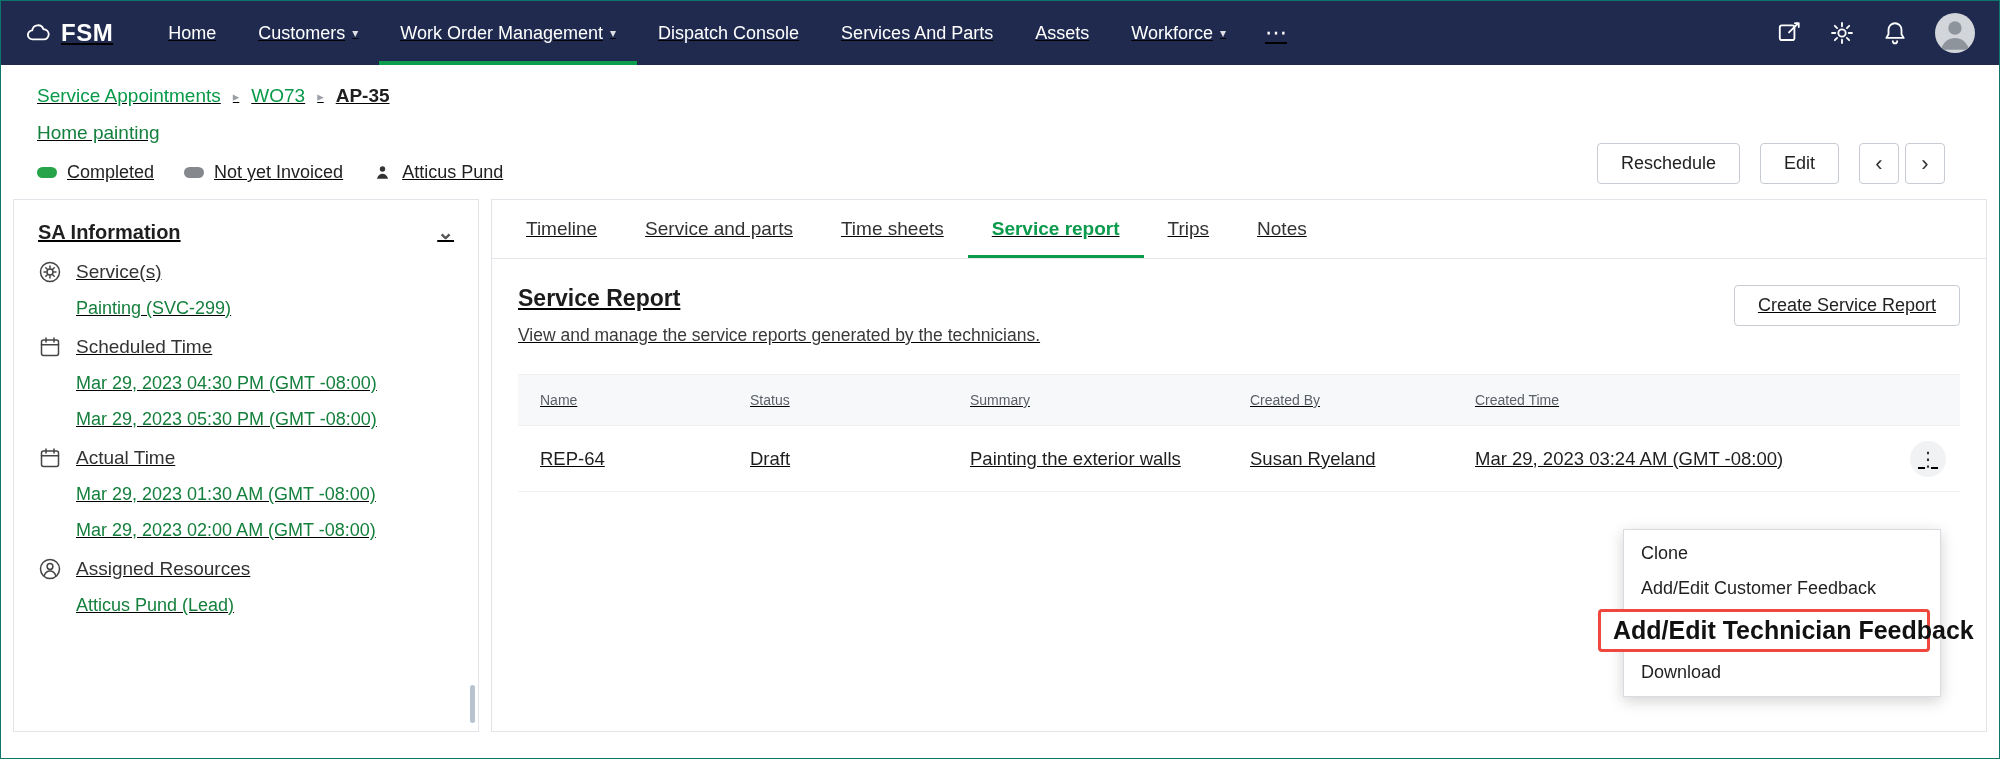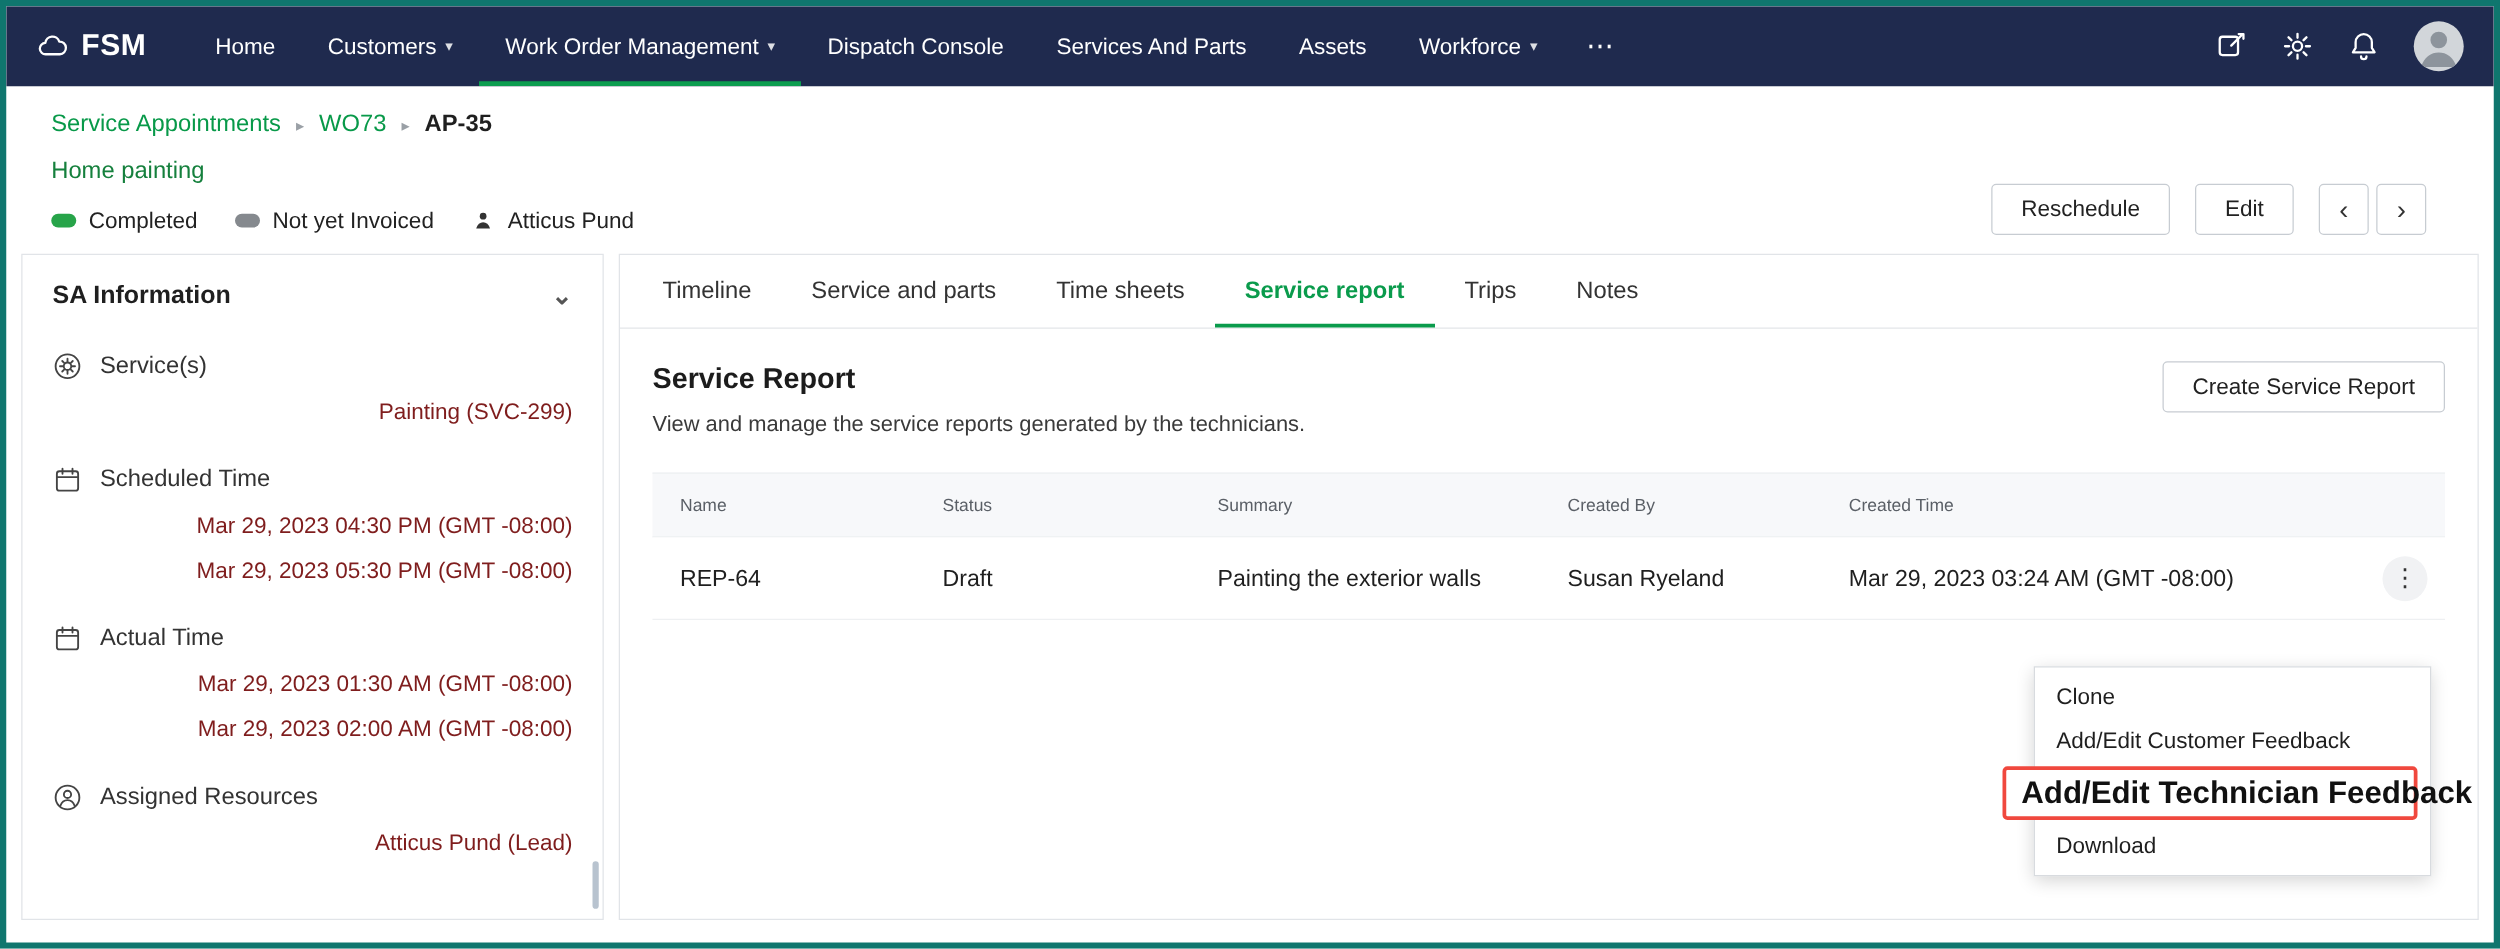--- a/index.html
+++ b/index.html
@@ -1,17 +1,17 @@
 <!DOCTYPE html>
 <html><head>
 <meta charset="utf-8">
 <style>
   * { box-sizing: border-box; margin: 0; padding: 0; }
   body { margin: 0; background: #fff; font-family: "Liberation Sans", sans-serif; }
-  .page { position: relative; width: 2000px; height: 759px; border: 5px solid #0f766e; background: #fff; overflow: hidden; }
+  .page { position: relative; width: 2000px; height: 759px; border: 1px solid #0f766e; background: #fff; overflow: hidden; text-decoration: underline; }
 
   
   .topnav { height: 64px; background: #1f2a4e; display: flex; align-items: stretch; padding: 0 24px; color: #fff; }
   .brand { display: flex; align-items: center; gap: 10px; font-size: 24px; font-weight: bold; margin-right: 34px; letter-spacing: .5px; cursor: pointer; }
   .nav-items { display: flex; align-items: stretch; }
   .nav-item { display: flex; align-items: center; gap: 7px; padding: 0 21px; font-size: 18px; cursor: pointer; white-space: nowrap; }
   .nav-item.active { box-shadow: inset 0 -4px 0 #0c9d4f; }
   .nav-chevron { font-size: 12px; opacity: .85; }
   .nav-more { display: flex; align-items: center; padding: 0 18px; font-size: 22px; cursor: pointer; }
   .nav-right { margin-left: auto; display: flex; align-items: center; gap: 27px; }
@@ -33,24 +33,24 @@
   .header-actions { position: absolute; top: 78px; right: 54px; display: flex; align-items: flex-start; gap: 20px; }
   .btn { height: 41px; padding: 0 23px; background: #fff; border: 1px solid #c7ccd2; border-radius: 4px; font-size: 18px; color: #222; cursor: pointer; font-family: inherit; }
   .pager { display: flex; gap: 6px; }
   .btn-icon { width: 40px; padding: 0; font-size: 22px; line-height: 1; color: #333; }
 
   
   .main { display: flex; gap: 12px; padding: 0 12px; height: 547px; }
   .sa-panel { position: relative; width: 466px; height: 533px; background: #fff; border: 1px solid #e1e4e8; padding: 20px 24px; overflow: hidden; }
   .sa-header { display: flex; justify-content: space-between; align-items: center; font-size: 20px; font-weight: 700; color: #1f1f1f; }
   .collapse-toggle { font-size: 20px; color: #555; cursor: pointer; }
-  .sa-group { margin-top: 32px; text-align: right; }
+  .sa-group { margin-top: 16px; }
   .sa-group-label { display: flex; align-items: center; gap: 14px; font-size: 19px; color: #333; }
   .sa-icon { width: 24px; height: 24px; flex: 0 0 24px; }
-  .sa-values { margin: 13px 0 0 38px; display: flex; flex-direction: column; gap: 14px; font-size: 18px; color: #7f1d1d; line-height: 22px; }
+  .sa-values { margin: 13px 0 0 38px; display: flex; flex-direction: column; gap: 14px; font-size: 18px; color: #15803d; line-height: 22px; }
   .sa-scrollthumb { position: absolute; right: 3px; bottom: 8px; width: 5px; height: 38px; border-radius: 3px; background: #b8c3cf; }
 
   .detail-panel { flex: 1; height: 533px; background: #fff; border: 1px solid #e1e4e8; display: flex; flex-direction: column; }
   .tabs { display: flex; border-bottom: 1px solid #e4e6e9; padding: 0 10px; }
   .tab { height: 58px; display: flex; align-items: center; padding: 0 24px; font-size: 19px; color: #333; cursor: pointer; white-space: nowrap; }
   .tab.active { color: #0a9b4c; font-weight: 700; box-shadow: inset 0 -3px 0 #0a9b4c; }
 
   .report-head { display: flex; justify-content: space-between; align-items: flex-start; padding: 26px 26px 0 26px; }
   .report-title { font-size: 23px; font-weight: 700; color: #1c1c1c; }
   .report-desc { margin-top: 13px; font-size: 17.5px; color: #3a3a3a; }

